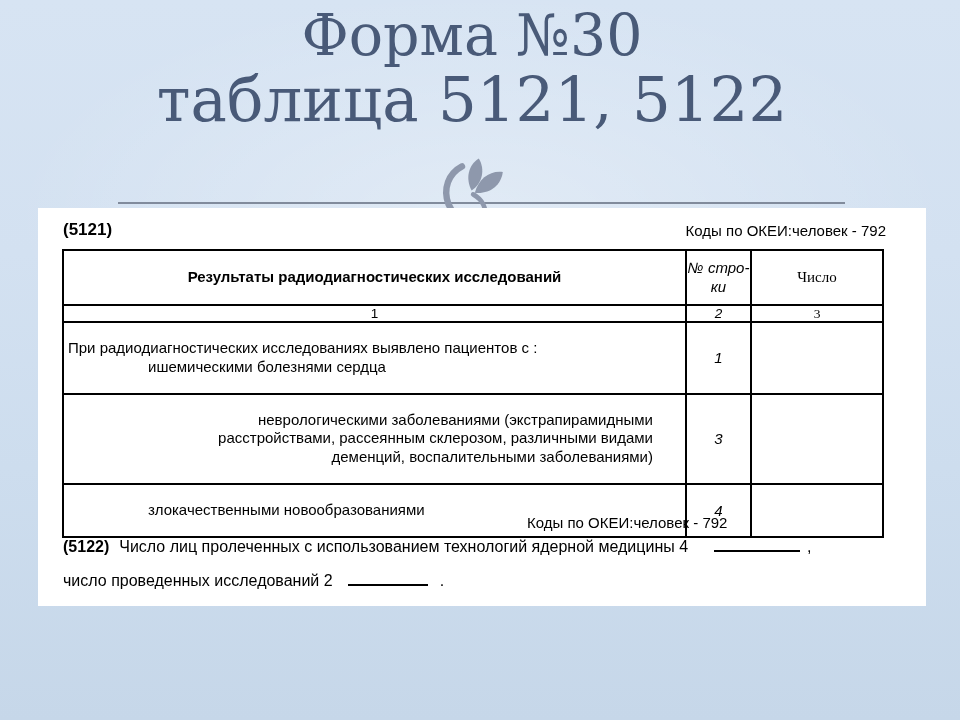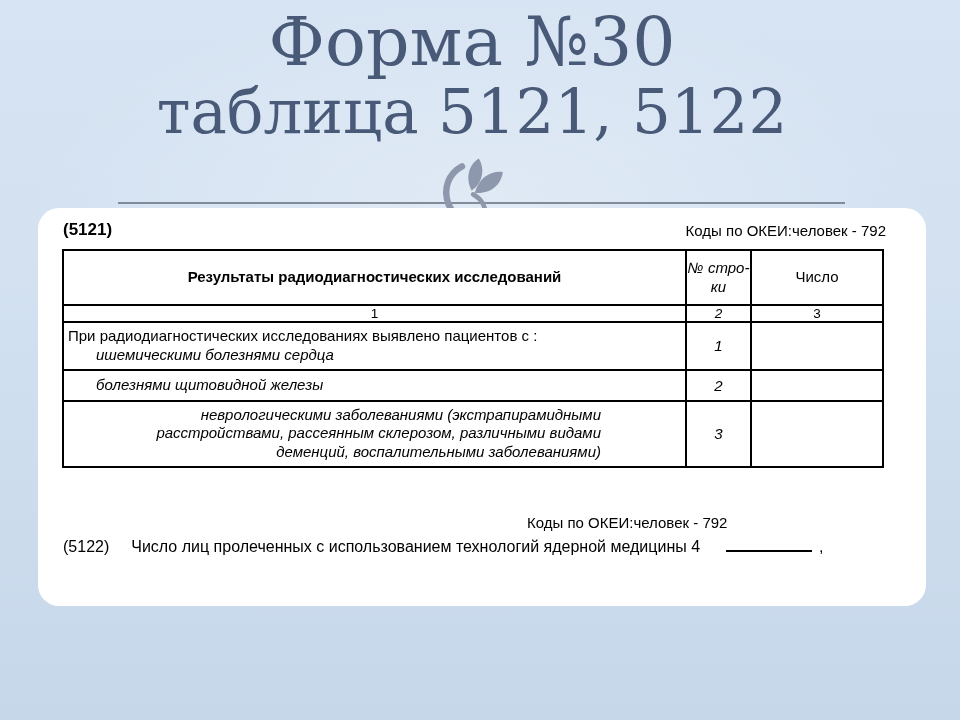--- a/index.html
+++ b/index.html
@@ -8,75 +8,75 @@
     font-family:"Liberation Sans", sans-serif;
     background:
       radial-gradient(ellipse 70% 45% at 50% 30%, rgba(255,255,255,0.30), rgba(255,255,255,0) 70%),
       linear-gradient(180deg, #d7e4f3 0%, #d3e1f1 35%, #cdddee 65%, #c6d7e9 100%);
   }
   
   .title-block {
     position:absolute; top:4px; left:0; width:944px; text-align:center;
     font-family:"DejaVu Serif","Liberation Serif",serif; color:#495a78;
   }
-  .title-line1 { font-size:68px; line-height:1.12; }
+  .title-line1 { font-size:57px; line-height:1.12; }
   .title-line2 { font-size:61px; line-height:1.05; }
   
   .divider {
     position:absolute; top:202px; left:118px; width:727px; height:2px;
     background:#818b9c;
   }
   .fleuron {
     position:absolute; top:152px; left:430px; width:80px; height:80px;
     color:#8e98ac;
   }
   
   .panel {
     position:absolute; left:38px; top:208px; width:888px; height:398px;
-    background:#ffffff; color:#000;border-radius:21px;
+    background:#ffffff; color:#000;
   }
   .form-code-5121 {
     position:absolute; left:25px; top:12px;
     font-size:17px; font-weight:bold;
   }
   .okei-top {
     position:absolute; right:40px; top:14px;
     font-size:15px;
   }
   
   table.results {
     position:absolute; left:24px; top:41px;
     border-collapse:collapse; table-layout:fixed;
     font-size:15px; color:#000;
   }
   table.results td { border:2px solid #000; padding:0; vertical-align:middle; }
   td.c-label  { width:621px; }
   td.c-rowno  { width:63px;  text-align:center;font-style:italic; }
-  td.c-number { width:130px; text-align:center; }
+  td.c-number { width:130px; text-align:center;font-family:Liberation Serif, serif; }
   tr.hdr td { height:53px; text-align:center; line-height:1.25; }
   tr.hdr td.c-label { font-weight:bold;margin-left:23px; }
   td.pre { white-space:pre-line; }
   tr.nums td { height:15px; font-size:13.5px; line-height:1; text-align:center; }
   tr.r1 td.c-label { height:43px; }
   tr.r2 td.c-label { height:29px; }
   tr.r3 td.c-label { height:54px; }
   tr.r4 td.c-label { height:34px; }
-  .cell-pad { padding:4px 4px; line-height:1.25; }
-  .ind { margin-left:28px;font-style:italic; }
+  .cell-pad { padding:16px 4px; line-height:1.25; }
+  .ind { margin-left:80px; }
   .wrap { max-width:505px;text-align:right; }
   
   .okei-bottom {
     position:absolute; left:489px; top:306px; font-size:15px;
   }
   .line-5122-a, .line-5122-b {
     position:absolute; left:25px; font-size:16px; white-space:nowrap;
   }
   .line-5122-a { top:327px; }
   .line-5122-b { top:361px; }
-  .code-5122 { font-weight:normal; margin-right:22px; }
+  .code-5122 { font-weight:bold; margin-right:10px; }
   .blank {
     display:inline-block; height:0.95em; border-bottom:2px solid #000;
     vertical-align:baseline;
   }
   .blank-1 { width:86px; margin-left:26px; margin-right:7px; }
   .blank-2 { width:80px; margin-left:15px; margin-right:12px; }
 </style>
 </head>
 <body>
 
@@ -117,42 +117,45 @@
       <tr class="r1">
         <td class="c-label">
           <div class="cell-pad">
             <div>При радиодиагностических исследованиях выявлено пациентов с :</div>
             <div class="ind">ишемическими болезнями сердца</div>
           </div>
         </td>
         <td class="c-rowno">1</td>
         <td class="c-number"></td>
       </tr>
-      <tr class="r2">
-        <td class="c-label">
-          <div class="cell-pad">
-                <div class="ind">болезнями щитовидной железы</div>
-              </div>
-        </td>
-        <td class="c-rowno">2</td>
-        <td class="c-number"></td>
-      </tr>
       <tr class="r3">
         <td class="c-label">
           <div class="cell-pad">
                 <div class="ind wrap">неврологическими заболеваниями (экстрапирамидными расстройствами, рассеянным склерозом, различными видами деменций, воспалительными заболеваниями)</div>
               </div>
         </td>
         <td class="c-rowno">3</td>
+        <td class="c-number"></td>
+      </tr>
+      <tr class="r4">
+        <td class="c-label">
+          <div class="cell-pad">
+                <div class="ind">злокачественными новообразованиями</div>
+              </div>
+        </td>
+        <td class="c-rowno">4</td>
         <td class="c-number"></td>
       </tr>
     </tbody>
       </table>
 
     <div class="okei-bottom">Коды по ОКЕИ:человек - 792</div>
 
     <div class="line-5122-a">
       <span class="code-5122">(5122)</span><span>Число лиц пролеченных с использованием технологий ядерной медицины 4</span><span class="blank blank-1"></span><span>,</span>
     </div>
 
+    <div class="line-5122-b">
+      <span>число проведенных исследований 2</span><span class="blank blank-2"></span><span>.</span>
+    </div>
 
   </div>
 </div>
 
 </body></html>

